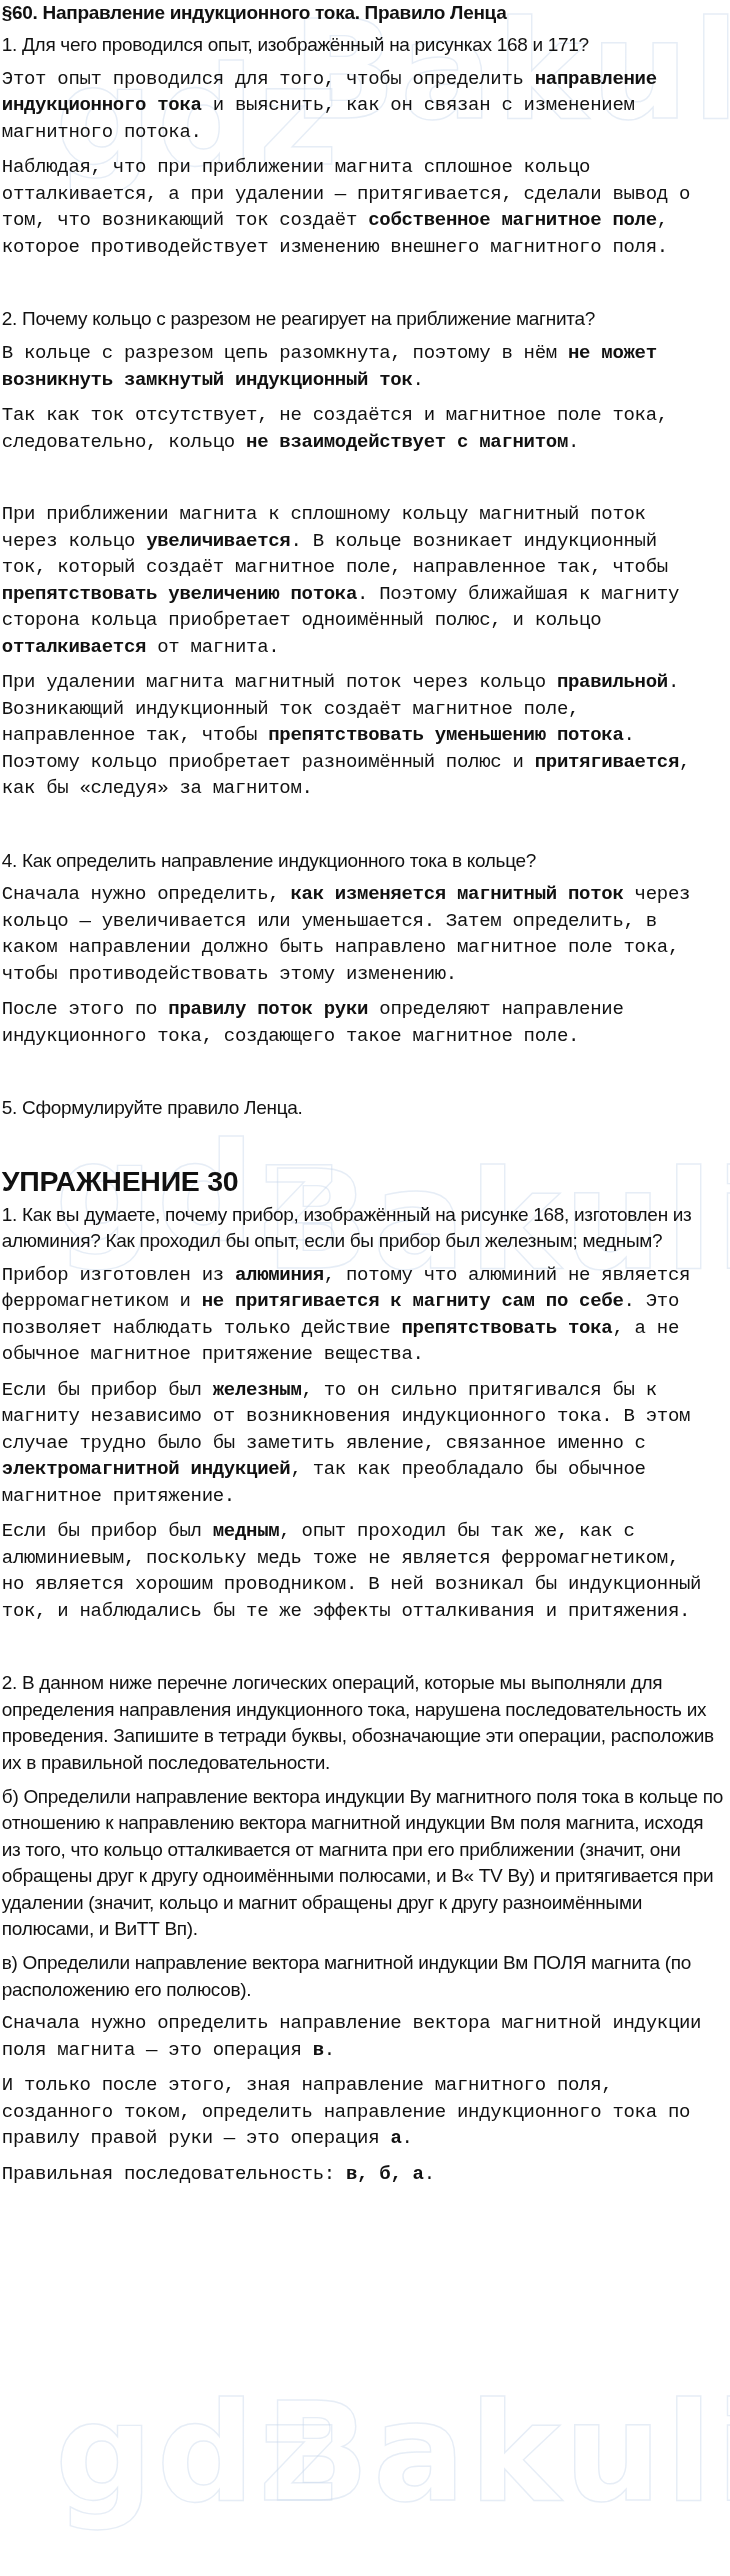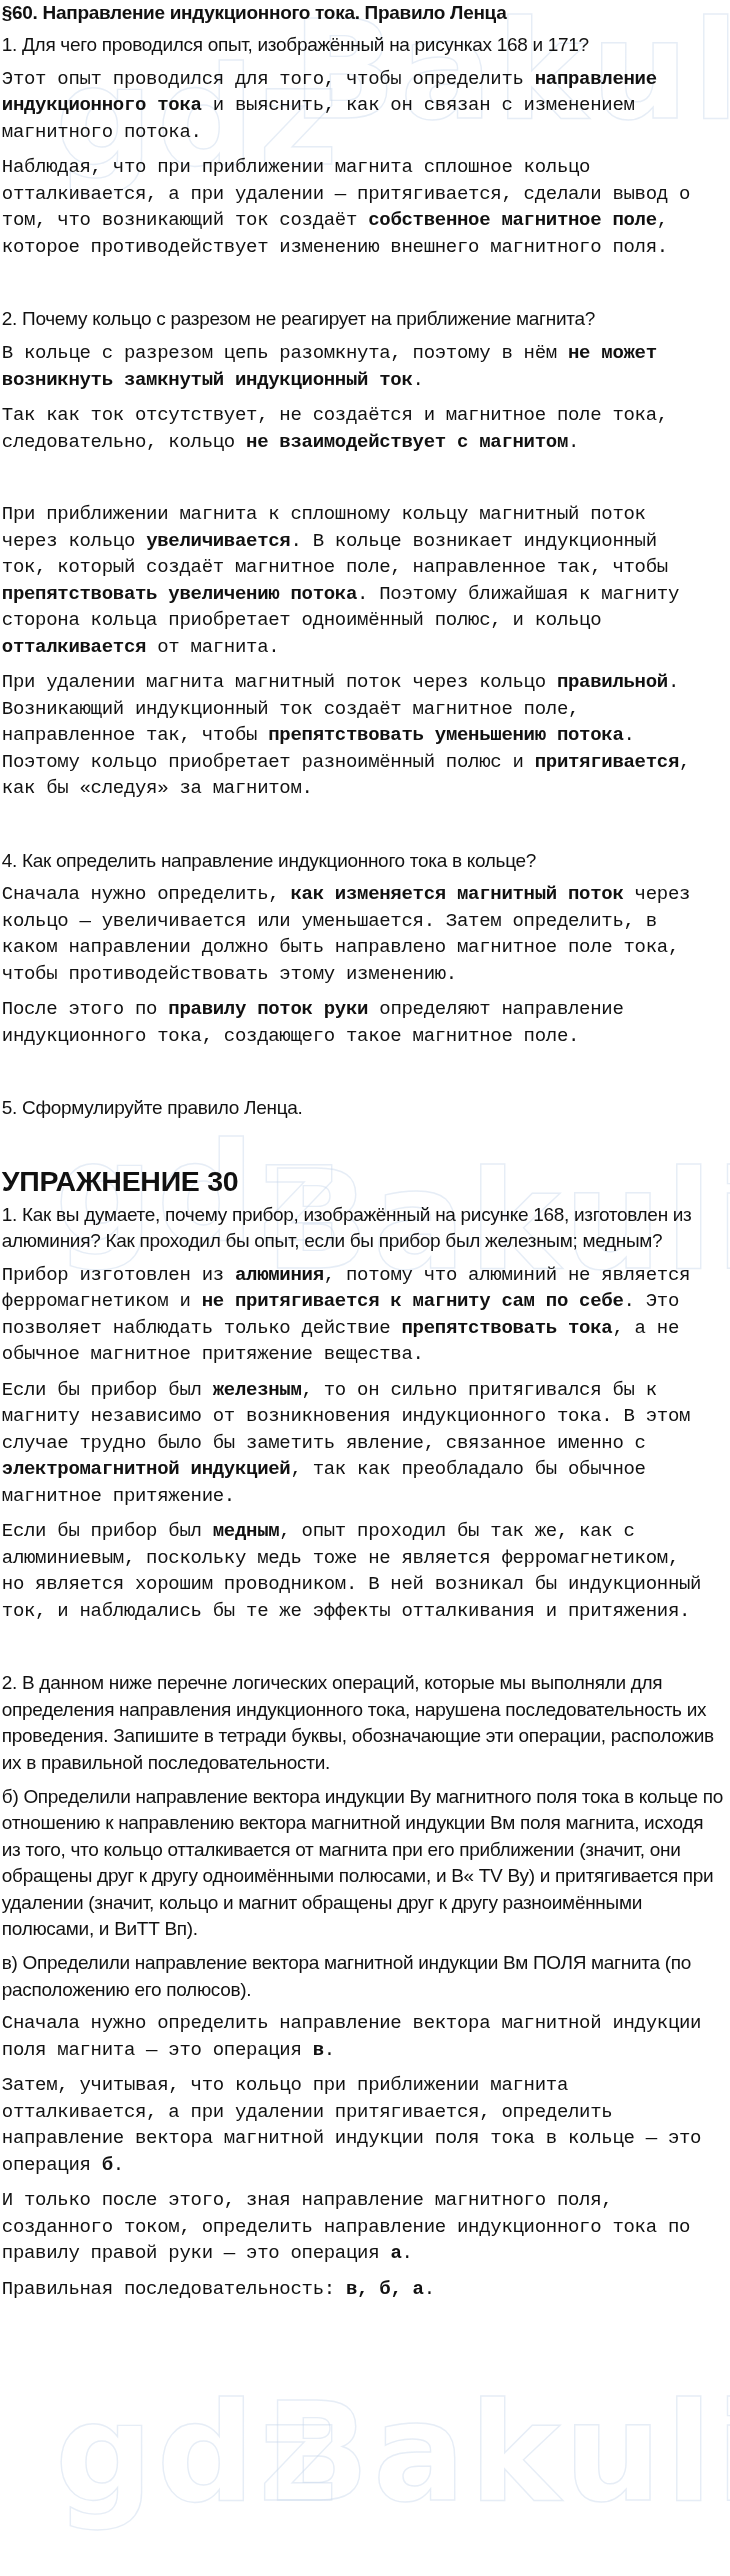--- a/index.html
+++ b/index.html
@@ -85,20 +85,19 @@
           <p class="question">1. Как вы думаете, почему прибор, изображённый на рисунке 168, изготовлен из алюминия? Как проходил бы опыт, если бы прибор был железным; медным?</p>
           <p class="para"><span>Прибор изготовлен из </span><b>алюминия</b><span>, потому что алюминий не является ферромагнетиком и </span><b>не притягивается к магниту сам по себе</b><span>. Это позволяет наблюдать только действие </span><b>препятствовать тока</b><span>, а не обычное магнитное притяжение вещества.</span></p>
           <p class="para"><span>Если бы прибор был </span><b>железным</b><span>, то он сильно притягивался бы к магниту независимо от возникновения индукционного тока. В этом случае трудно было бы заметить явление, связанное именно с </span><b>электромагнитной индукцией</b><span>, так как преобладало бы обычное магнитное притяжение.</span></p>
           <p class="para"><span>Если бы прибор был </span><b>медным</b><span>, опыт проходил бы так же, как с алюминиевым, поскольку медь тоже не является ферромагнетиком, но является хорошим проводником. В ней возникал бы индукционный ток, и наблюдались бы те же эффекты отталкивания и притяжения.</span></p>
         </section>
         <section class="section" style="margin-bottom: 0px;">
           <p class="question">2. В данном ниже перечне логических операций, которые мы выполняли для определения направления индукционного тока, нарушена последовательность их проведения. Запишите в тетради буквы, обозначающие эти операции, расположив их в правильной последовательности.</p>
           <p class="question">б) Определили направление вектора индукции Ву магнитного поля тока в кольце по отношению к направлению вектора магнитной индукции Вм поля магнита, исходя из того, что кольцо отталкивается от магнита при его приближении (значит, они обращены друг к другу одноимёнными полюсами, и В« TV Ву) и притягивается при удалении (значит, кольцо и магнит обращены друг к другу разноимёнными полюсами, и ВиТТ Вп).</p>
           <p class="question">в) Определили направление вектора магнитной индукции Вм ПОЛЯ магнита (по расположению его полюсов).</p>
           <p class="para"><span>Сначала нужно определить направление вектора магнитной индукции поля магнита — это операция </span><b>в</b><span>.</span></p>
-          <p class="para"><span>Затем, учитывая, что кольцо при приближении магнита отталкивается, а при удалении притягивается, определить направление вектора магнитной индукции поля тока в кольце — это операция </span><b>б</b><span>.</span></p>
           <p class="para"><span>И только после этого, зная направление магнитного поля, созданного током, определить направление индукционного тока по правилу правой руки — это операция </span><b>а</b><span>.</span></p>
           <p class="para"><span>Правильная последовательность: </span><b>в, б, а</b><span>.</span></p>
         </section>
       </div>
   </section>
 </main>
 
 
 </body></html>

